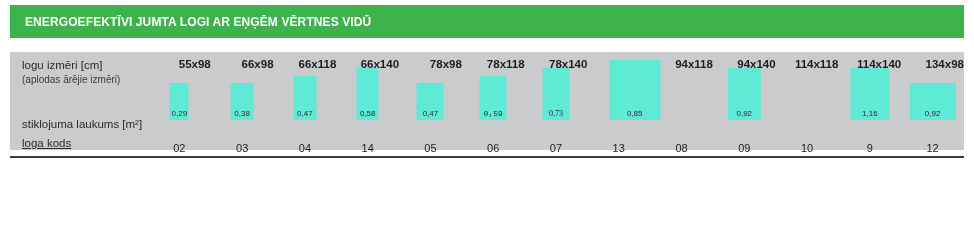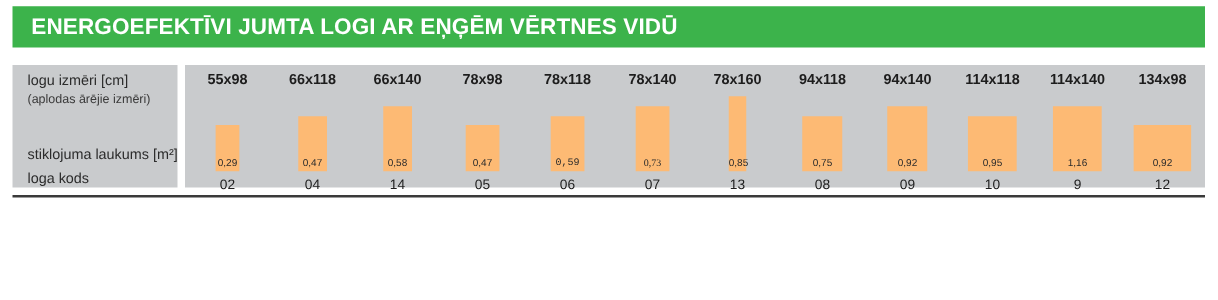--- a/index.html
+++ b/index.html
@@ -12,70 +12,71 @@
   #sheet{position:relative;width:974px;height:167px;}
 
   
   .title-bar{
     position:absolute;left:10px;top:5px;width:954px;height:33px;
     background:#3cb34b;
     display:flex;align-items:center;
   }
   .title-text{
     color:#ffffff;
-    font-size:18px;
+    font-size:12px;
     font-weight:bold;
     letter-spacing:.1px;
     padding-left:15px;
     white-space:nowrap;
   }
 
   
   .label-panel{
     position:absolute;left:10px;top:52px;width:132px;height:98px;
     background:#c9cbcd;
+    padding-left:32px;
   }
   .data-panel{
     position:absolute;left:148px;top:52px;width:816px;height:98px;
     background:#c9cbcd;
   }
 
   
   .lbl{
     position:absolute;left:12px;
     color:#2b2b2b;
     white-space:nowrap;
   }
   .lbl-size{top:7px;font-size:11.5px;}
   .lbl-sub{top:22px;font-size:10px;color:#3a3a3a;}
   .lbl-glass{top:66px;font-size:11.5px;}
-  .lbl-code{top:85px;font-size:11.5px;}
+  .lbl-code{top:85px;font-size:11.5px;text-decoration:underline;}
 
   
   .cols{
     position:absolute;left:0;top:0;width:816px;height:98px;
     display:flex;
   }
   .col{
     flex:1 1 0;
     position:relative;
     height:98px;
   }
   .col-head{
     position:absolute;top:6px;left:0;right:0;
-    text-align:center;
+    text-align:right;
     font-size:11.5px;font-weight:bold;color:#1d1d1d;
     white-space:nowrap;
   }
   .bar{
     position:absolute;
-    bottom:13px;                 
+    bottom:30px;                 
     left:50%;
     transform:translateX(-50%);
-    background:#fdba74;
+    background:#5eead4;
   }
   .bar-value{
     position:absolute;
     bottom:2px;left:0;right:0;
     text-align:center;
     font-size:8px;color:#2b2b2b;
     white-space:nowrap;
   }
   .col-code{
     position:absolute;bottom:-4px;left:0;right:0;
@@ -108,20 +109,27 @@
   <div class="data-panel">
     <div class="cols" id="cols">
         <div class="col">
           <div class="col-head">55x98</div>
           <div class="bar" style="height: 36.8px; width: 19px;">
             <div class="bar-value">0,29</div>
           </div>
           <div class="col-code">02</div>
         </div>
         <div class="col">
+          <div class="col-head">66x98</div>
+          <div class="bar" style="height: 36.8px; width: 22.8px;">
+            <div class="bar-value">0,38</div>
+          </div>
+          <div class="col-code">03</div>
+        </div>
+        <div class="col">
           <div class="col-head">66x118</div>
           <div class="bar" style="height: 44.3px; width: 22.8px;">
             <div class="bar-value">0,47</div>
           </div>
           <div class="col-code">04</div>
         </div>
         <div class="col">
           <div class="col-head">66x140</div>
           <div class="bar" style="height: 52.5px; width: 22.8px;">
             <div class="bar-value">0,58</div>
@@ -144,44 +152,38 @@
         </div>
         <div class="col">
           <div class="col-head">78x140</div>
           <div class="bar" style="height: 52.5px; width: 26.9px; font-family: Liberation Serif, serif;">
             <div class="bar-value">0,73</div>
           </div>
           <div class="col-code">07</div>
         </div>
         <div class="col">
           <div class="col-head">78x160</div>
-          <div class="bar" style="height: 60px; width: 14px;">
+          <div class="bar" style="height: 60px; width: 51px; margin-left: 16px;">
             <div class="bar-value">0,85</div>
           </div>
           <div class="col-code">13</div>
         </div>
         <div class="col">
           <div class="col-head">94x118</div>
-          <div class="bar" style="height: 44.3px; width: 32.4px;">
-            <div class="bar-value">0,75</div>
-          </div>
           <div class="col-code">08</div>
         </div>
         <div class="col">
           <div class="col-head">94x140</div>
           <div class="bar" style="height: 52.5px; width: 32.4px;">
             <div class="bar-value">0,92</div>
           </div>
           <div class="col-code">09</div>
         </div>
         <div class="col">
           <div class="col-head">114x118</div>
-          <div class="bar" style="height: 44.3px; width: 39.3px;">
-            <div class="bar-value">0,95</div>
-          </div>
           <div class="col-code">10</div>
         </div>
         <div class="col">
           <div class="col-head">114x140</div>
           <div class="bar" style="height: 52.5px; width: 39.3px;">
             <div class="bar-value">1,16</div>
           </div>
           <div class="col-code">9</div>
         </div>
         <div class="col">

